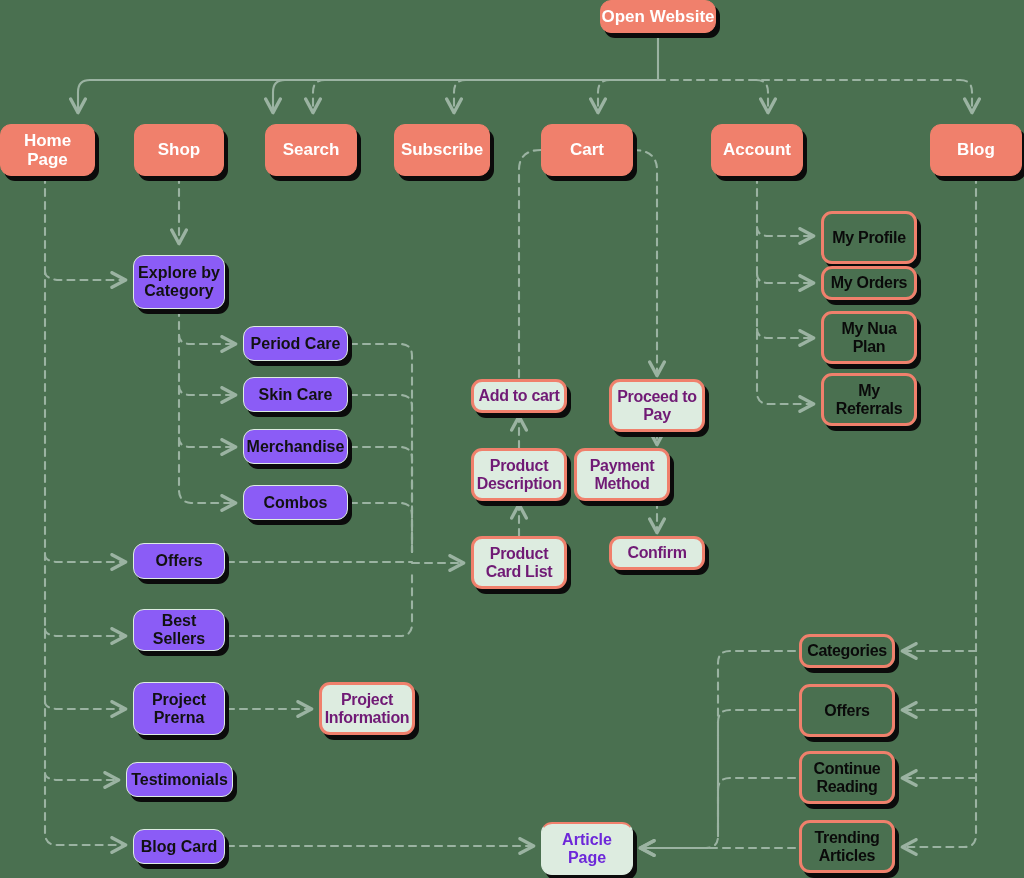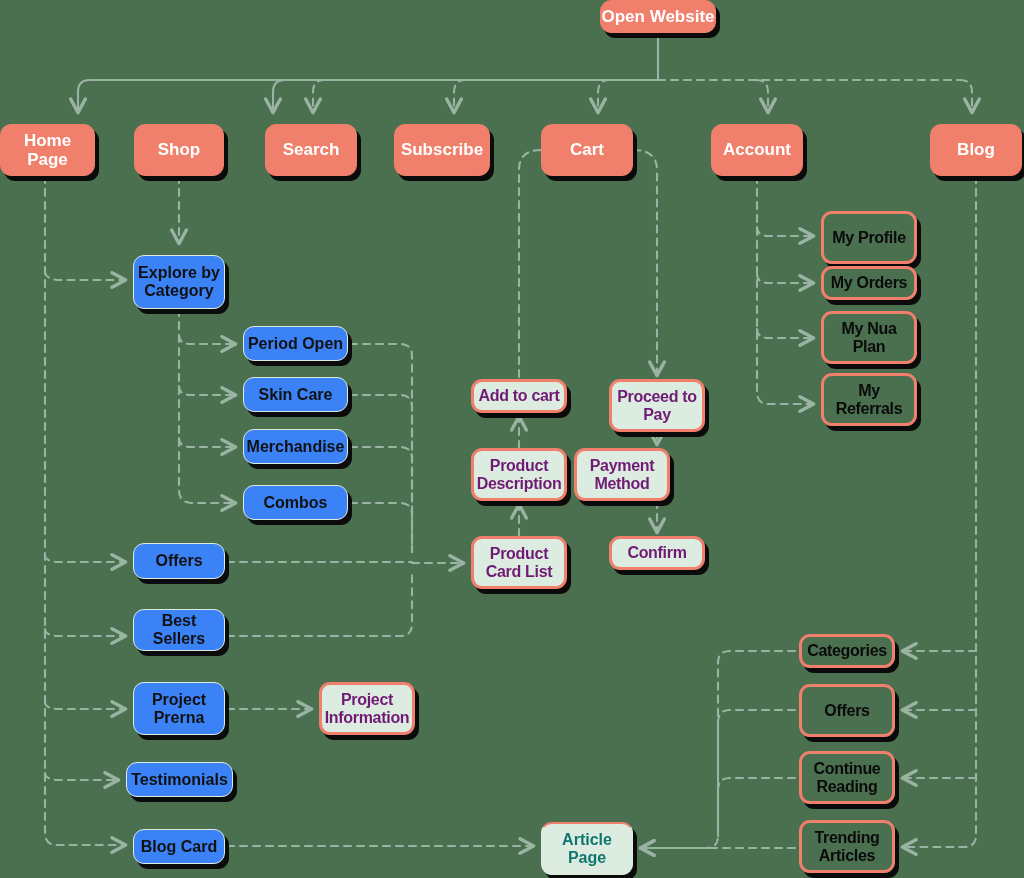--- a/index.html
+++ b/index.html
@@ -29,21 +29,21 @@
     background:#f0806c;
     color:#ffffff;
     font-weight:bold;
     font-size:17px;
     border:1.5px solid #f0806c;
     box-shadow:4px 5px 0 0 #0b0b0b;
   }
 
   
   .n-mint {
-    background:#3b82f6;
+    background:#8b5cf6;
     color:#111111;
     font-weight:bold;
     font-size:16px;
     border:1.5px solid #ddece0;
     box-shadow:4px 5px 0 0 #0b0b0b;
   }
 
   
   .n-mint-outline {
     background:#ddece0;
@@ -62,21 +62,21 @@
     font-weight:bold;
     font-size:16px;
     letter-spacing:-0.3px;
     border:3px solid #f0806c;
     box-shadow:4px 5px 0 0 #0b0b0b;
   }
 
   
   .n-mint-top {
     background:#ddece0;
-    color:#0f766e;
+    color:#6d28d9;
     font-weight:bold;
     font-size:16px;
     border:1.5px solid #ddece0;
     border-top:2px solid #f0806c;
     box-shadow:4px 5px 0 0 #0b0b0b;
   }
   .label { display:block; width:100%; }
 </style>
 </head>
 <body>
@@ -162,21 +162,21 @@
       <div class="node n-primary" style="left: 0px; top: 124px; width: 95px; height: 52px;"><span class="label">Home
 Page</span></div>
       <div class="node n-primary" style="left: 134px; top: 124px; width: 90px; height: 52px;"><span class="label">Shop</span></div>
       <div class="node n-primary" style="left: 265px; top: 124px; width: 92px; height: 52px;"><span class="label">Search</span></div>
       <div class="node n-primary" style="left: 394px; top: 124px; width: 96px; height: 52px;"><span class="label">Subscribe</span></div>
       <div class="node n-primary" style="left: 541px; top: 124px; width: 92px; height: 52px;"><span class="label">Cart</span></div>
       <div class="node n-primary" style="left: 711px; top: 124px; width: 92px; height: 52px;"><span class="label">Account</span></div>
       <div class="node n-primary" style="left: 930px; top: 124px; width: 92px; height: 52px;"><span class="label">Blog</span></div>
       <div class="node n-mint" style="left: 133px; top: 255px; width: 92px; height: 54px;"><span class="label">Explore by
 Category</span></div>
-      <div class="node n-mint" style="left: 243px; top: 326px; width: 105px; height: 35px;"><span class="label">Period Open</span></div>
+      <div class="node n-mint" style="left: 243px; top: 326px; width: 105px; height: 35px;"><span class="label">Period Care</span></div>
       <div class="node n-mint" style="left: 243px; top: 377px; width: 105px; height: 35px;"><span class="label">Skin Care</span></div>
       <div class="node n-mint" style="left: 243px; top: 429px; width: 105px; height: 35px;"><span class="label">Merchandise</span></div>
       <div class="node n-mint" style="left: 243px; top: 485px; width: 105px; height: 35px;"><span class="label">Combos</span></div>
       <div class="node n-mint" style="left: 133px; top: 543px; width: 92px; height: 36px;"><span class="label">Offers</span></div>
       <div class="node n-mint" style="left: 133px; top: 609px; width: 92px; height: 42px;"><span class="label">Best
 Sellers</span></div>
       <div class="node n-mint" style="left: 133px; top: 682px; width: 92px; height: 53px;"><span class="label">Project
 Prerna</span></div>
       <div class="node n-mint" style="left: 126px; top: 762px; width: 107px; height: 35px;"><span class="label">Testimonials</span></div>
       <div class="node n-mint" style="left: 133px; top: 829px; width: 92px; height: 35px;"><span class="label">Blog Card</span></div>

